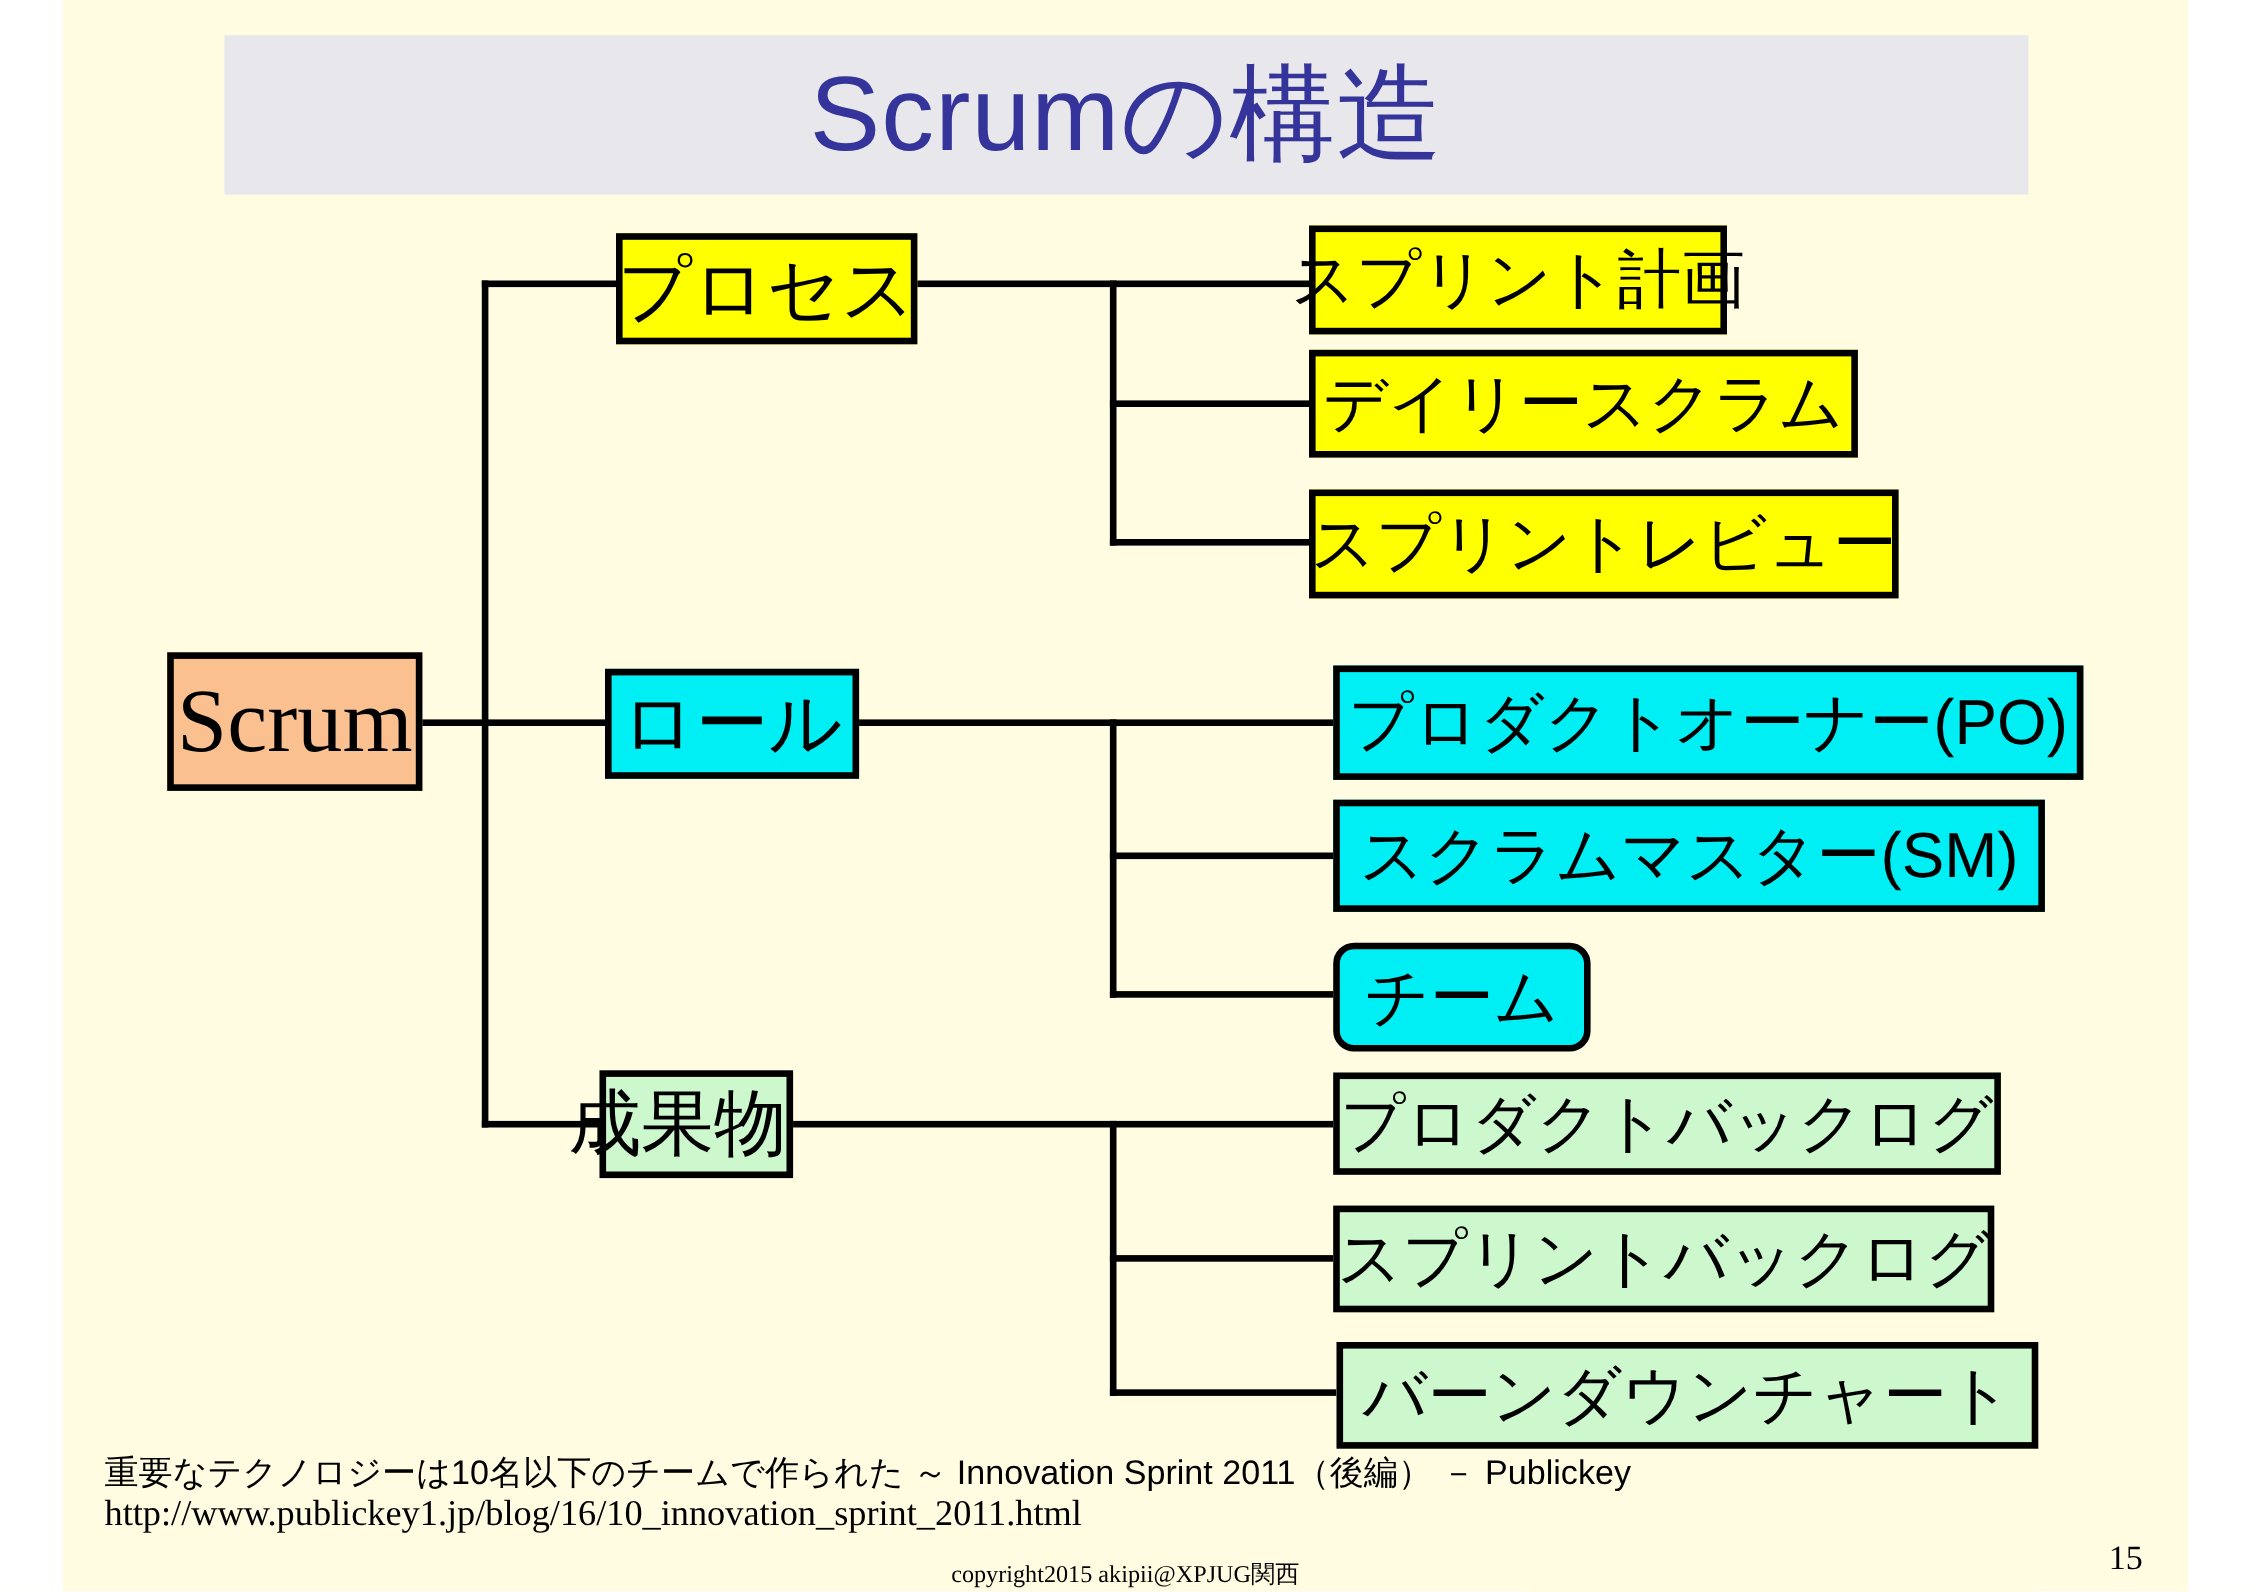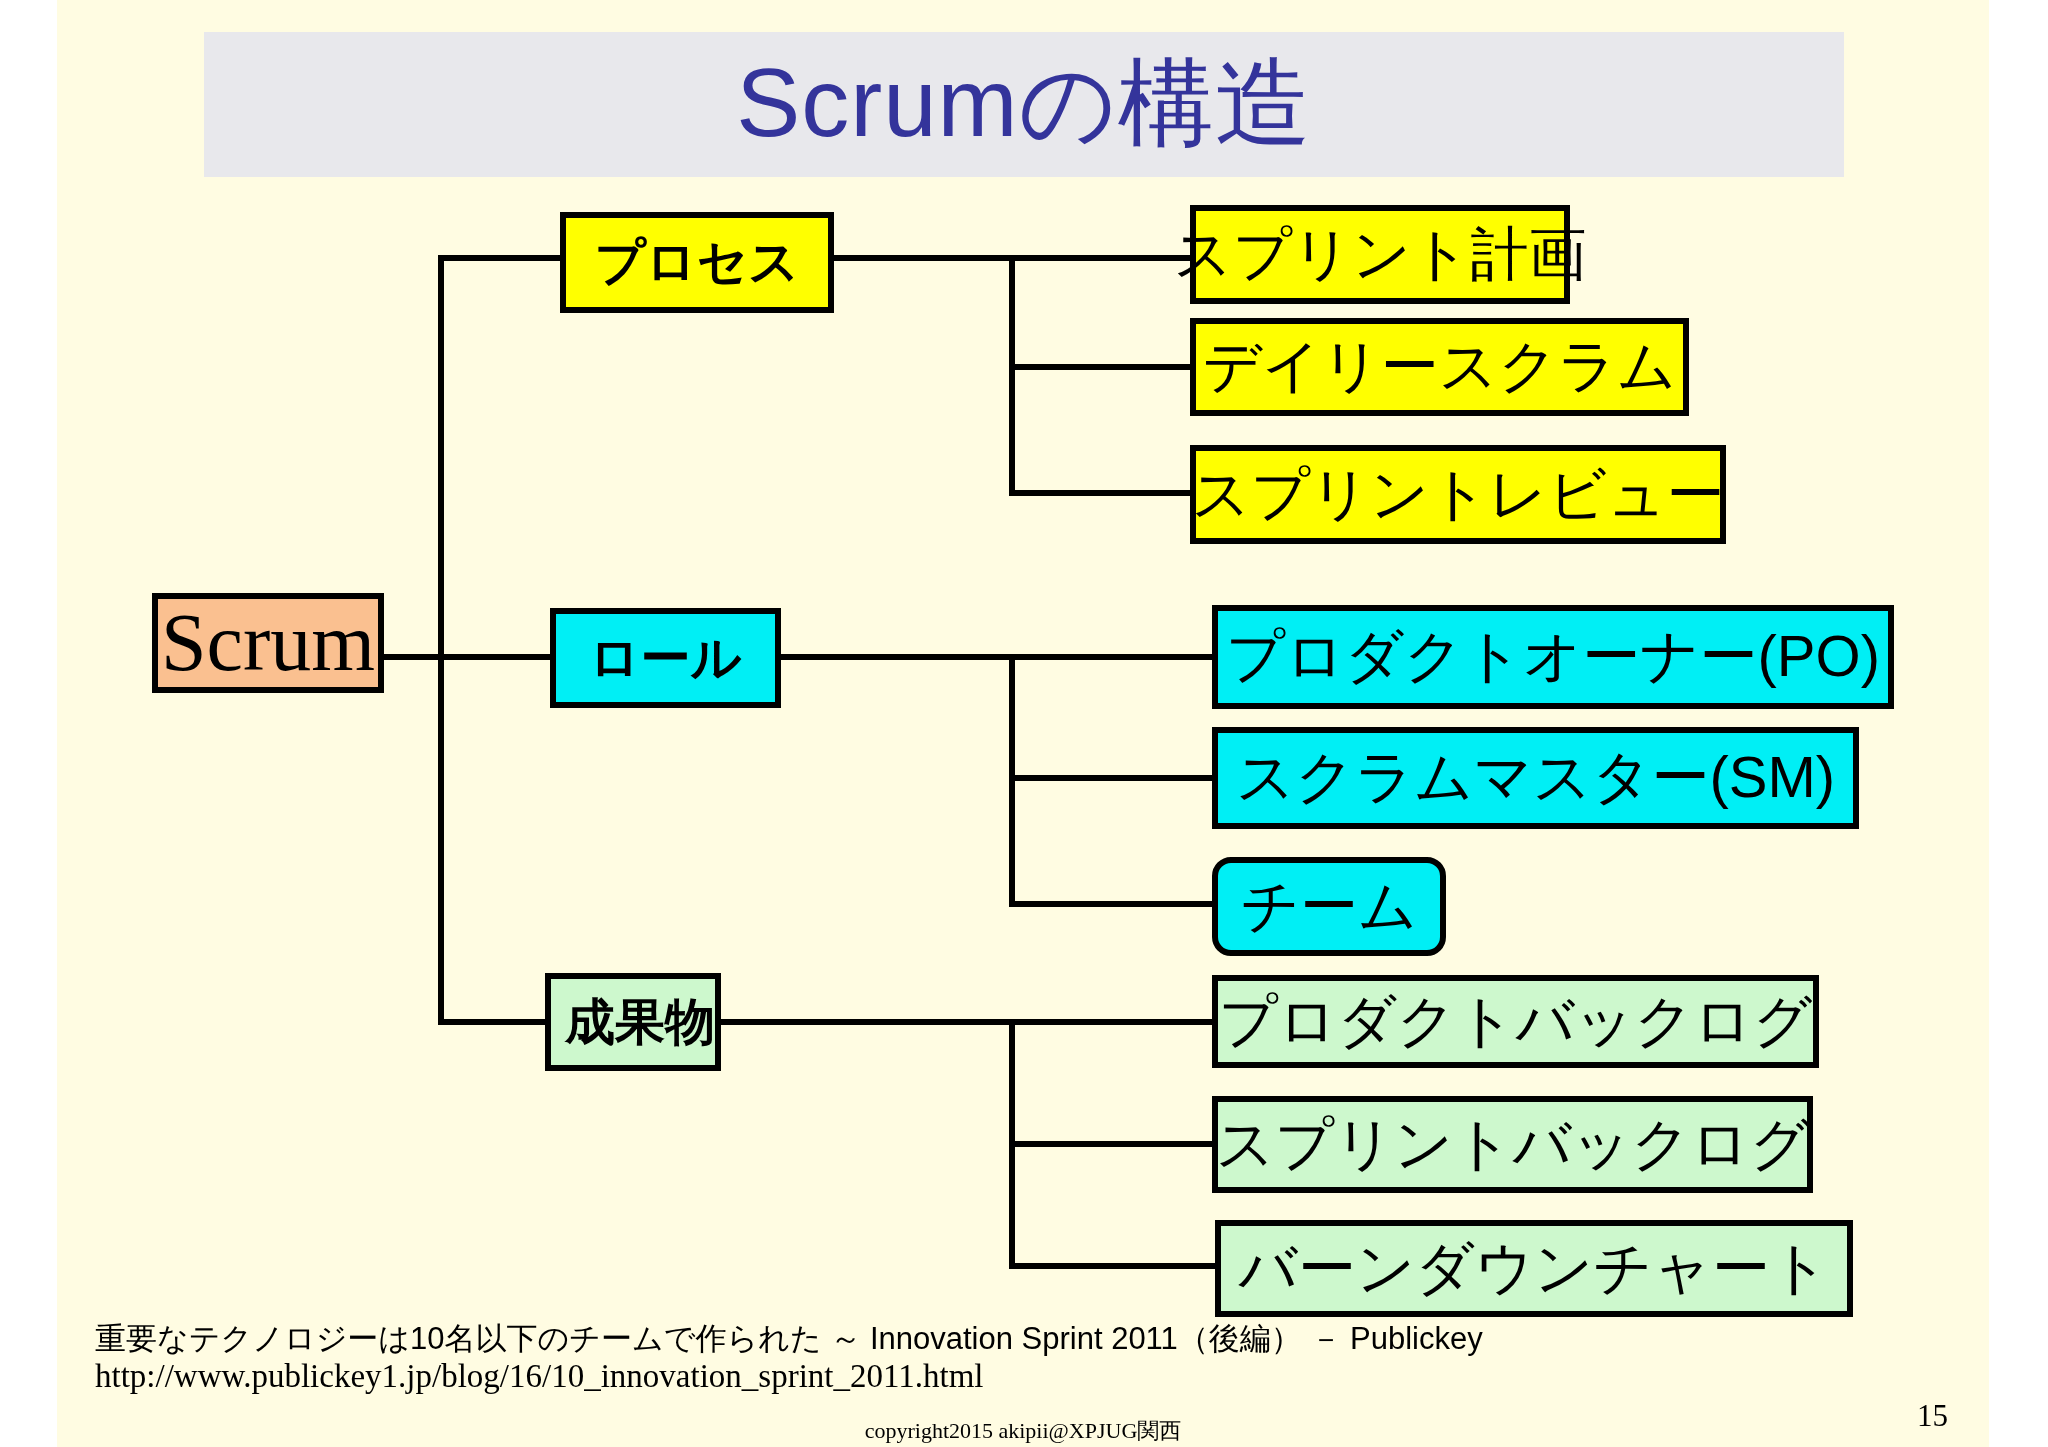--- a/index.html
+++ b/index.html
@@ -22,25 +22,25 @@
     position:absolute; box-sizing:border-box; border:6px solid #000;
     display:flex; align-items:center; justify-content:center;
     color:#000; white-space:nowrap;
   }
   .node.yellow { background:#FFFF00; }
   .node.cyan   { background:#00EFF5; }
   .node.green  { background:#CDF8CD; }
   .node.orange { background:#FAC090; }
 
   .root-font  { font-family:"Liberation Serif","DejaVu Serif",serif; font-size:82px; }
-  .branch-font{ font-size:50px; font-weight:700; }
+  .branch-font{ font-size:66px; font-weight:400; }
   .leaf-font  { font-size:58px; font-weight:500; }
 
   
-  .n-root     { left:152px;  top:593px;  width:232px; height:100px; }
+  .n-root     { left:152px;  top:593px;  width:232px; height:126px; }
   .n-process  { left:560px;  top:212px;  width:274px; height:101px; }
   .n-role     { left:550px;  top:608px;  width:231px; height:100px; }
   .n-artifact { left:545px;  top:973px;  width:176px; height:98px;justify-content:flex-end;  }
   .n-sp  { left:1190px; top:205px;  width:380px; height:99px;  }
   .n-ds  { left:1190px; top:318px;  width:499px; height:98px;  }
   .n-sr  { left:1190px; top:445px;  width:536px; height:99px;  }
   .n-po  { left:1212px; top:605px;  width:682px; height:104px; }
   .n-sm  { left:1212px; top:727px;  width:647px; height:102px; }
   .n-team{ left:1212px; top:857px;  width:234px; height:99px;border-radius:19px;  }
   .n-pb  { left:1212px; top:975px;  width:607px; height:93px;  }

